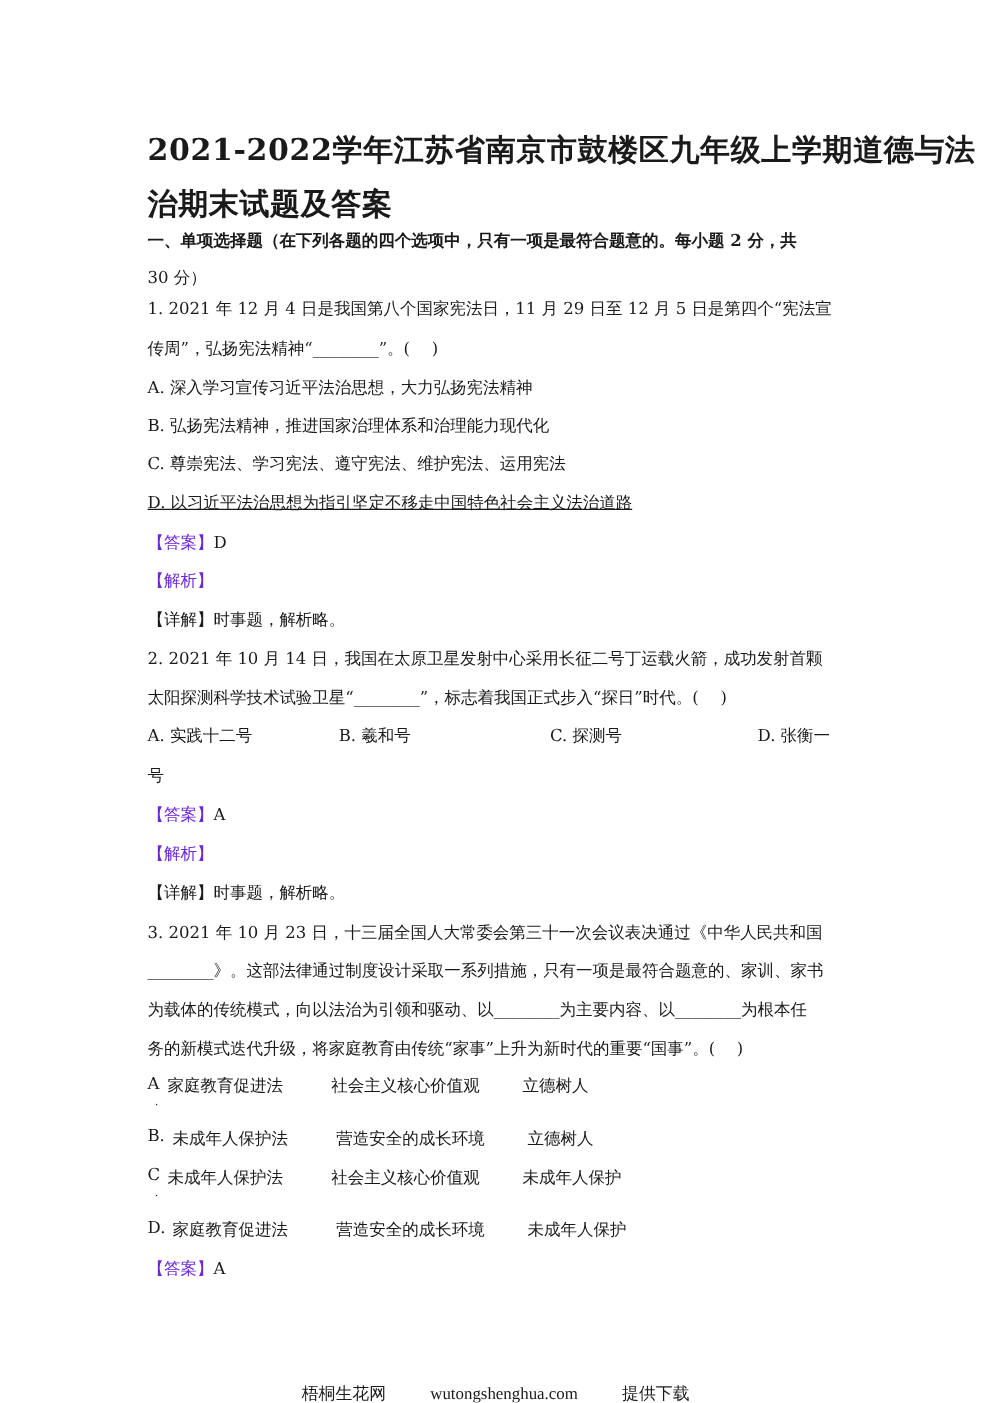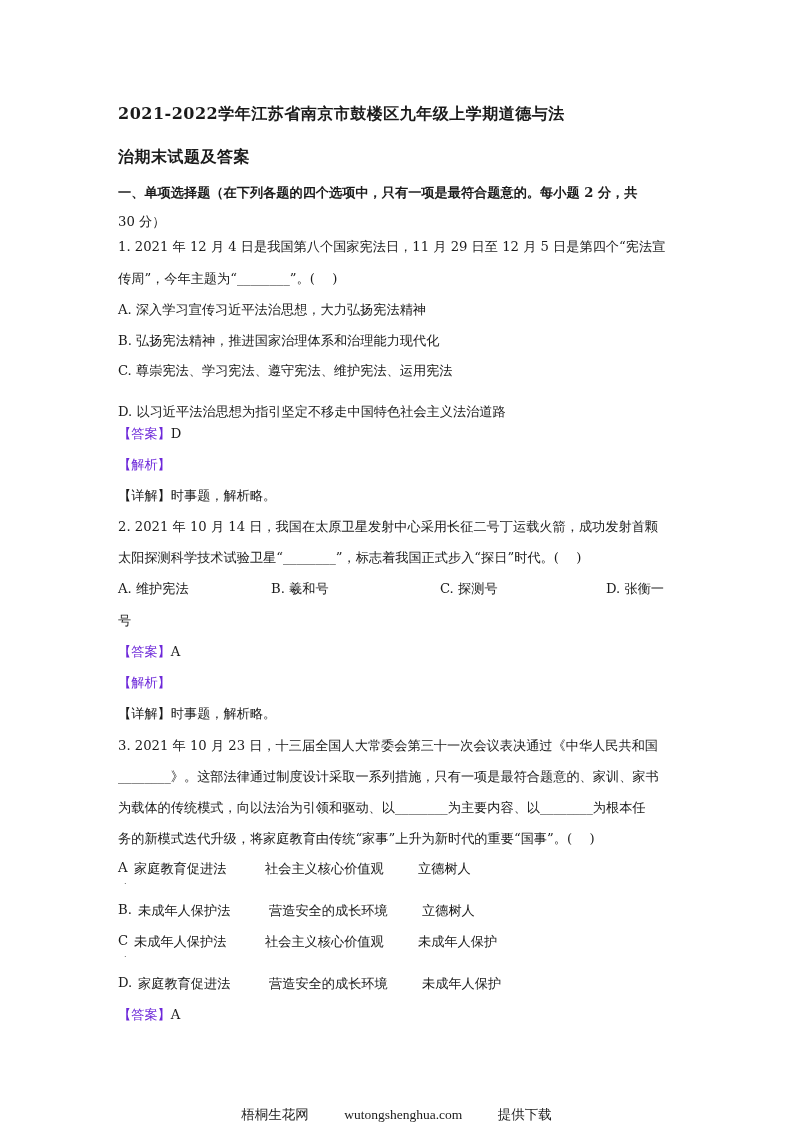--- a/index.html
+++ b/index.html
@@ -1,18 +1,18 @@
 <!DOCTYPE html>
 <html><head>
 <meta charset="utf-8">
 <style>
   html, body { margin: 0; padding: 0; background: #ffffff; }
   body { width: 793px; height: 1122px; position: relative; overflow: hidden;
          font-family: "DejaVu Serif", "Liberation Serif", serif; color: #1a1a1a; }
-  .title { position: absolute; left: 118px; font-size: 16px; font-weight: bold; letter-spacing: 0.5px; white-space: nowrap; }
+  .title { position: absolute; left: 118px; font-size: 24px; font-weight: bold; letter-spacing: 0.5px; white-space: nowrap; }
   .line { position: absolute; left: 118px; font-size: 13.2px; white-space: nowrap; }
   .blue { color: #6d28d9; }
   .opt-row { position: absolute; left: 118px; font-size: 13.2px; white-space: nowrap; }
   .opt-row span { position: absolute; white-space: nowrap; }
   .dot { position: absolute; font-size: 8px; }
   .footer { position: absolute; top: 1106px; left: 0; width: 793px; text-align: center;
             font-family: "Liberation Serif", "DejaVu Serif", serif; font-size: 13.5px; }
   .footer span { margin: 0 16px; }
 </style>
 </head>
@@ -21,39 +21,39 @@
 <div>
 
   <div class="title" style="top:104px;">2021-2022学年江苏省南京市鼓楼区九年级上学期道德与法</div>
   <div class="title" style="top:147px;">治期末试题及答案</div>
 
   <div class="line" style="top:184px;font-weight:bold;">一、单项选择题（在下列各题的四个选项中，只有一项是最符合题意的。每小题 2 分，共</div>
   <div class="line" style="top:213px;">30 分）</div>
 
   <div>
     <div class="line" style="top:238px;">1. 2021 年 12 月 4 日是我国第八个国家宪法日，11 月 29 日至 12 月 5 日是第四个“宪法宣</div>
-    <div class="line" style="top:270px;">传周”，今年主题为“________”。(　 )</div>
+    <div class="line" style="top:270px;">传周”，弘扬宪法精神“________”。(　 )</div>
     <div class="line" style="top:301px;">A.  深入学习宣传习近平法治思想，大力弘扬宪法精神</div>
     <div class="line" style="top:332px;">B.  弘扬宪法精神，推进国家治理体系和治理能力现代化</div>
     <div class="line" style="top:362px;">C.  尊崇宪法、学习宪法、遵守宪法、维护宪法、运用宪法</div>
-    <div class="line" style="top:403px;">D.  以习近平法治思想为指引坚定不移走中国特色社会主义法治道路</div>
+    <div class="line" style="top:393px;text-decoration:underline;">D.  以习近平法治思想为指引坚定不移走中国特色社会主义法治道路</div>
     <div class="line" style="top:425px;">
       <span class="blue">【答案】</span><span>D</span>
     </div>
     <div class="line blue" style="top:456px;">【解析】</div>
     <div class="line" style="top:487px;">
       <span>【详解】</span><span>时事题，解析略。</span>
     </div>
   </div>
 
   <div>
     <div class="line" style="top:518px;">2. 2021 年 10 月 14 日，我国在太原卫星发射中心采用长征二号丁运载火箭，成功发射首颗</div>
     <div class="line" style="top:549px;">太阳探测科学技术试验卫星“________”，标志着我国正式步入“探日”时代。(　 )</div>
     <div class="opt-row" style="top:580px;">
-      <span style="left:0px;">A.  维护宪法</span>
+      <span style="left:0px;">A.  实践十二号</span>
       <span style="left:153px;">B.  羲和号</span>
       <span style="left:322px;">C.  探测号</span>
       <span style="left:488px;">D.  张衡一</span>
     </div>
     <div class="line" style="top:612px;">号</div>
     <div class="line" style="top:643px;">
       <span class="blue">【答案】</span><span>A</span>
     </div>
     <div class="line blue" style="top:674px;">【解析】</div>
     <div class="line" style="top:705px;">

